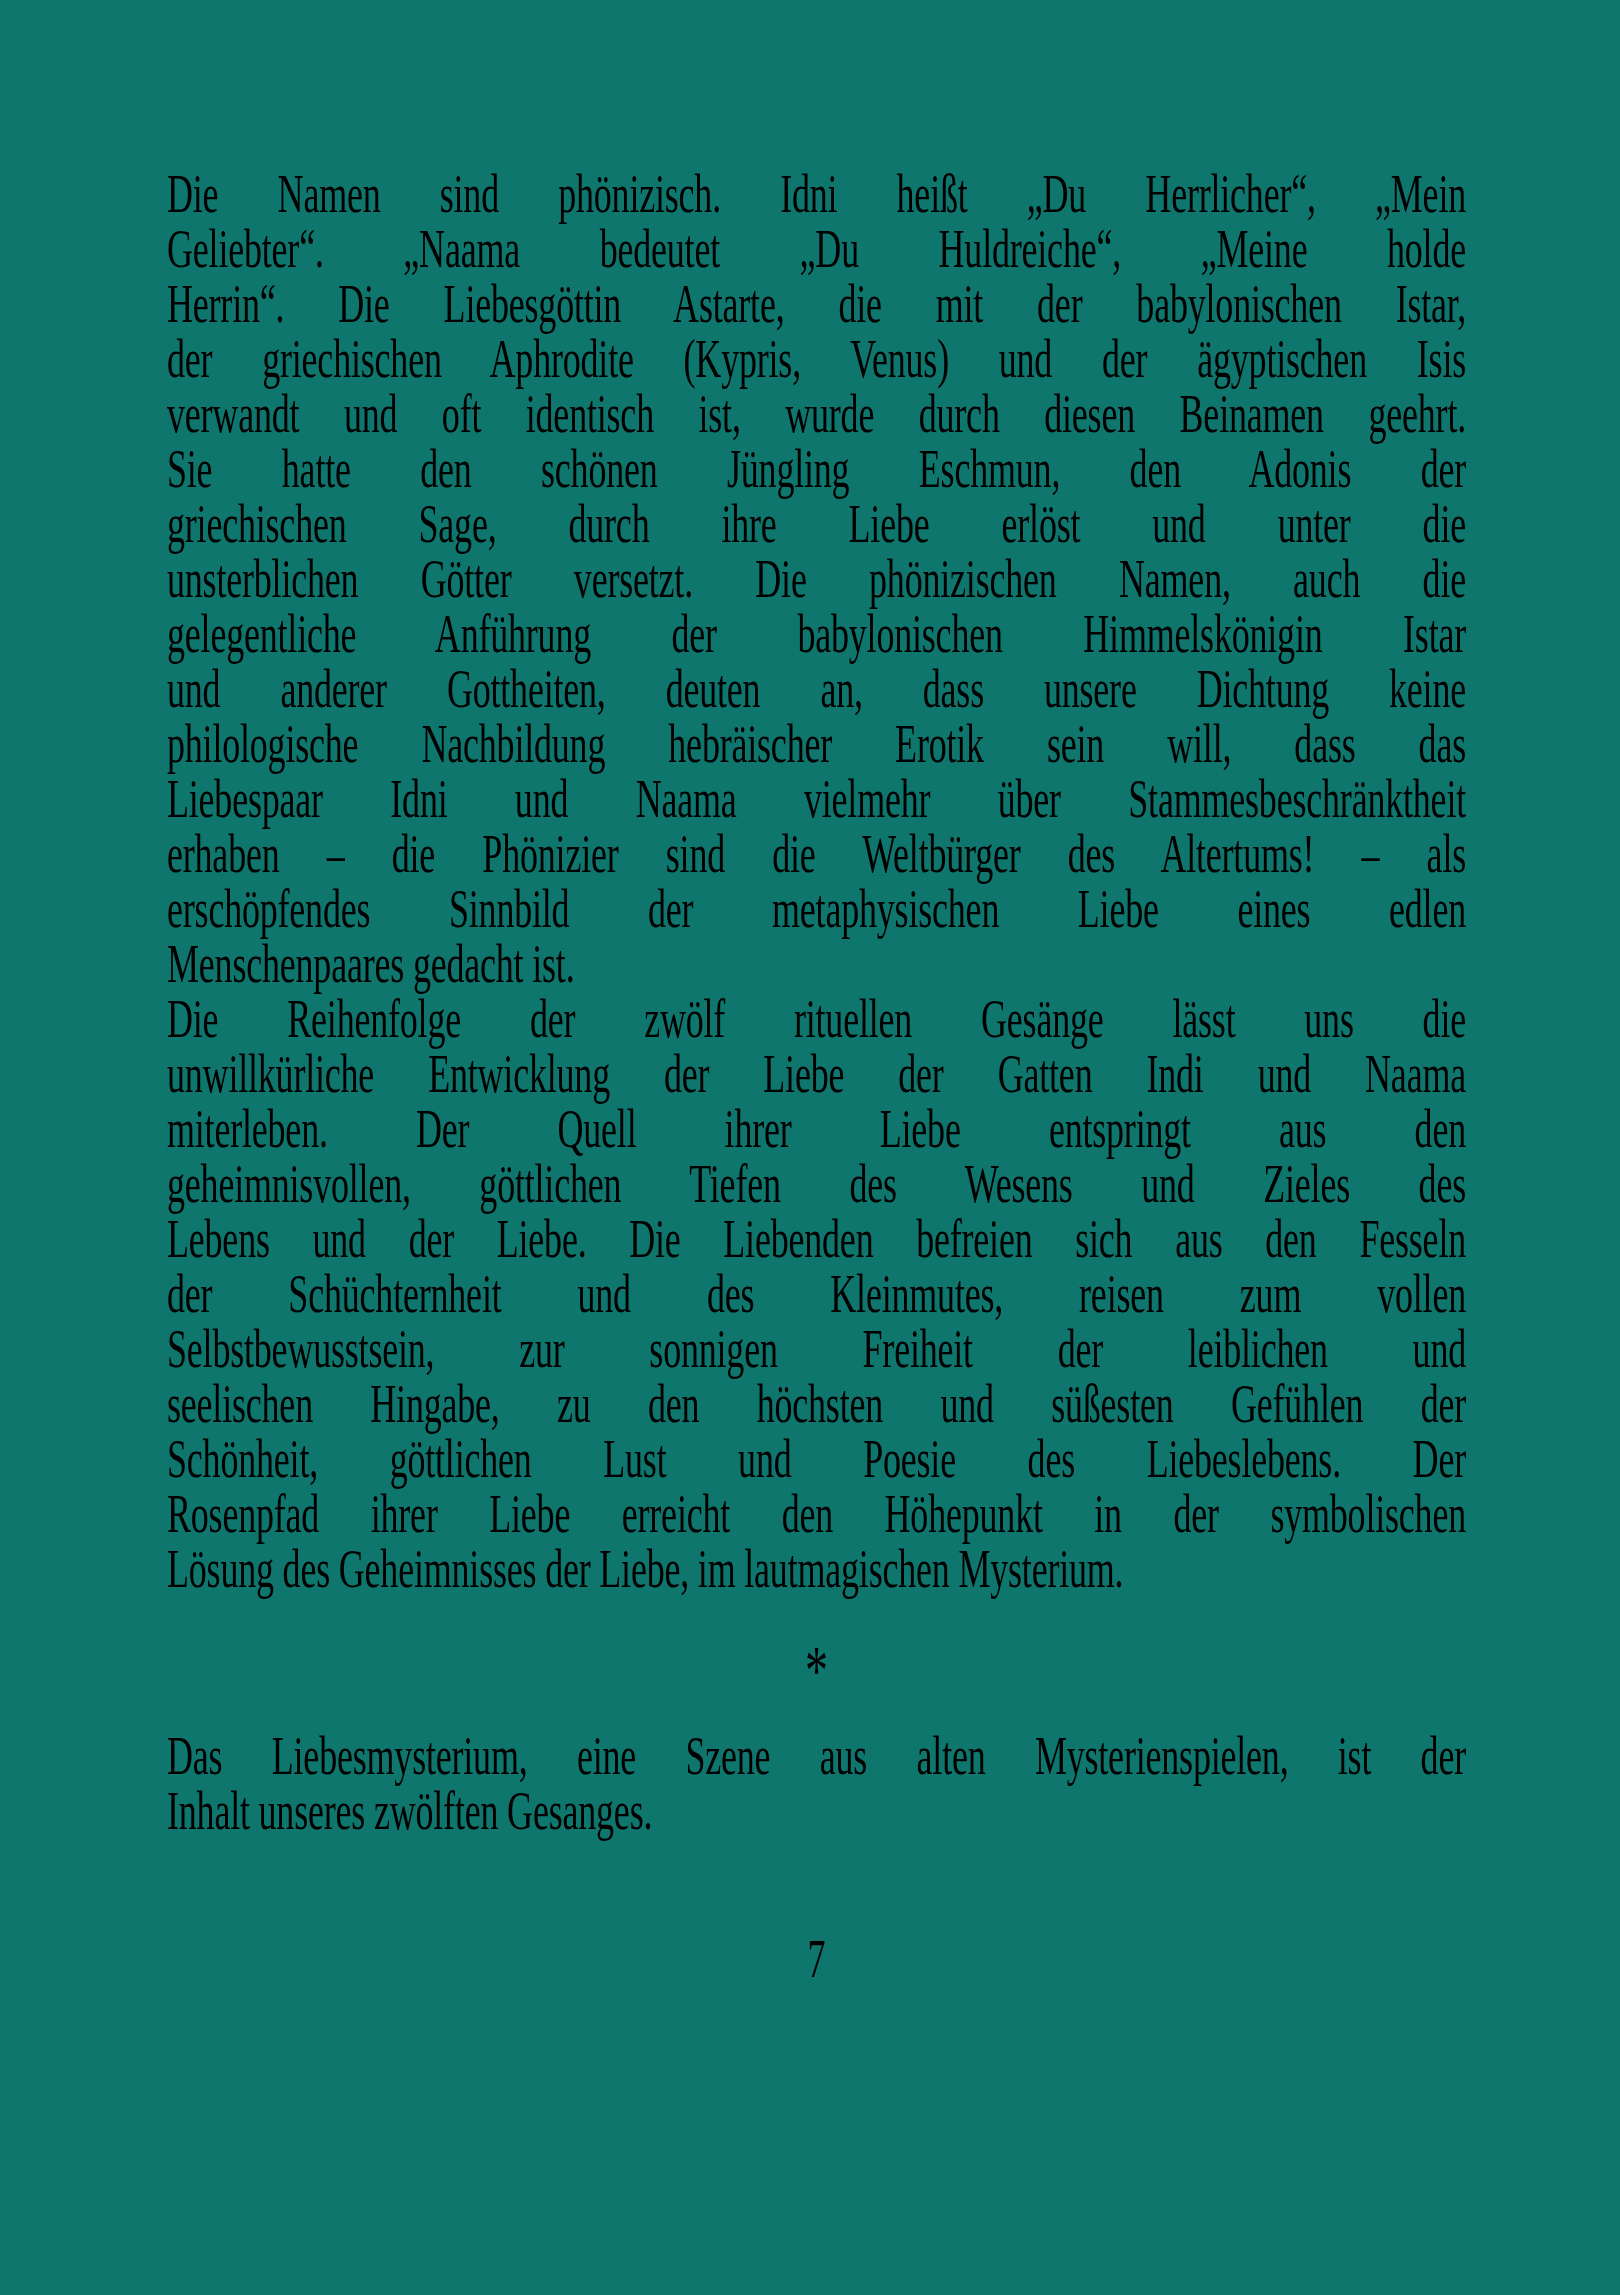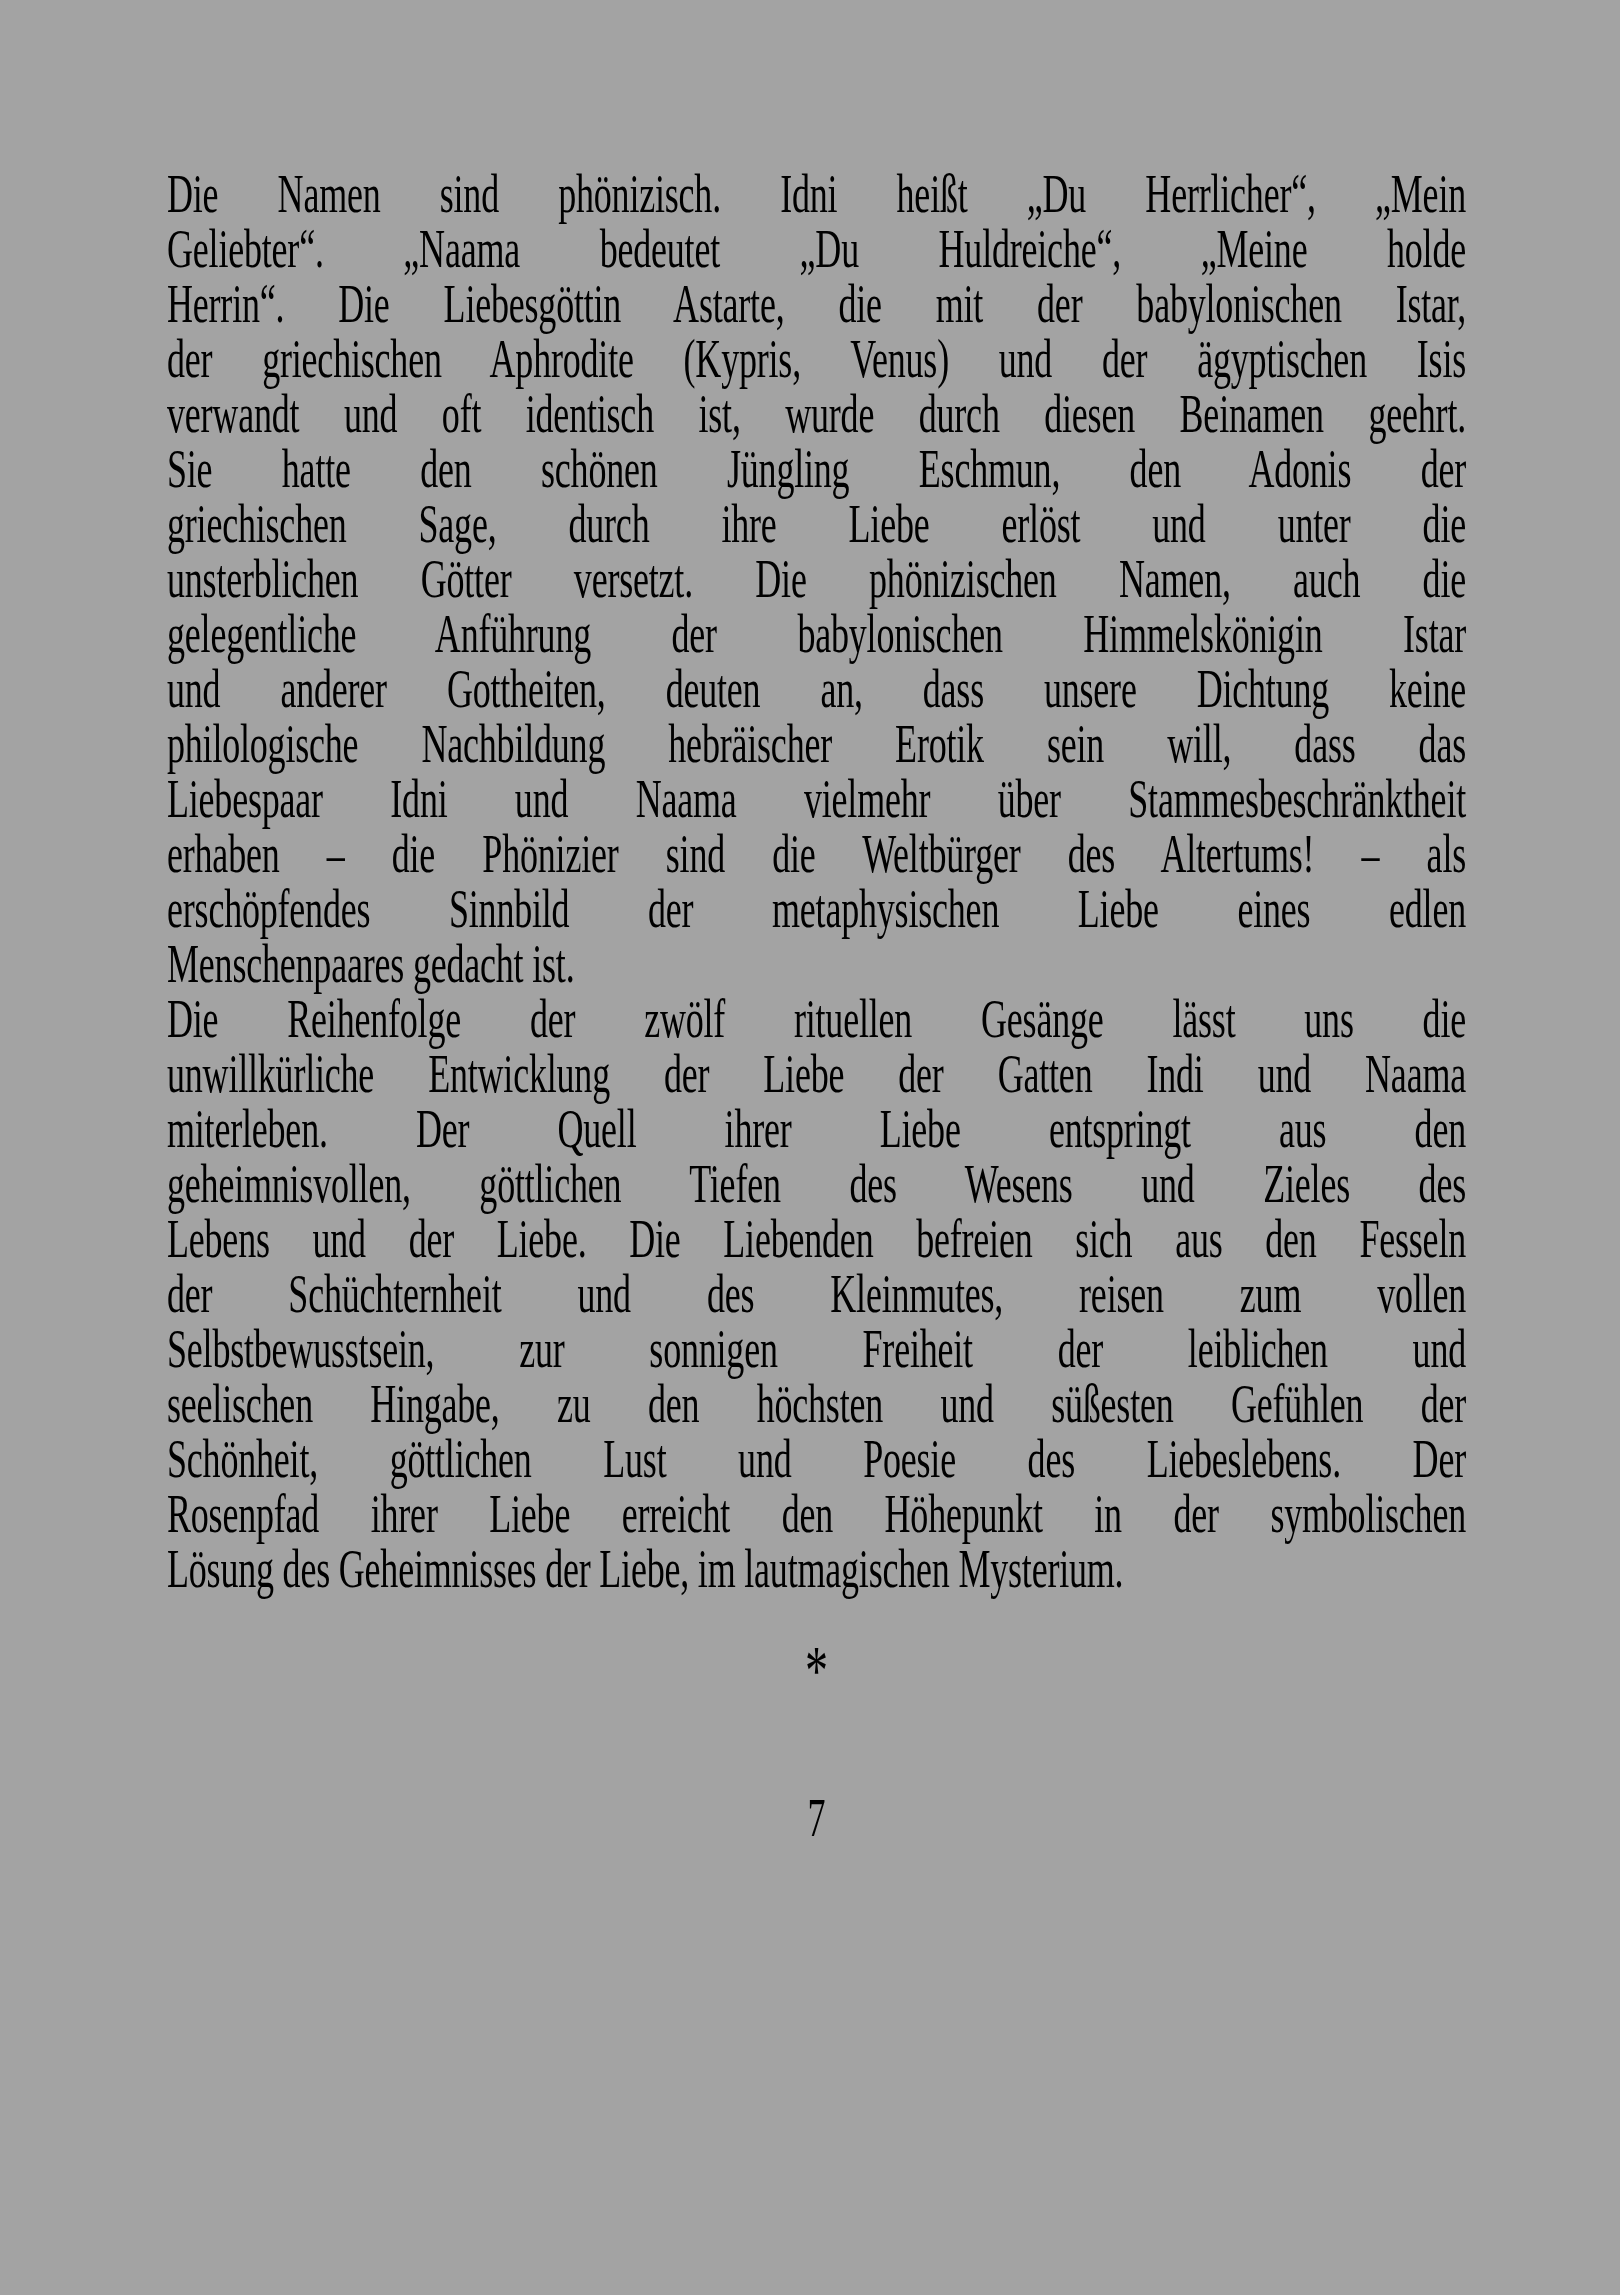--- a/index.html
+++ b/index.html
@@ -12,21 +12,21 @@
     height: 2295px;
     position: relative;
     font-family: "Liberation Serif", "DejaVu Serif", serif;
     color: #000000;
   }
   .page {
     position: absolute;
     left: 0; top: 0;
     width: 1620px;
     height: 2295px;
-    background: #a3a3a3;
+    background: #0f766e;
     overflow: hidden;
   }
   .text-block {
     position: absolute;
     left: 167px;
     top: 167px;
     width: 1299px;
   }
   .paragraph { margin: 0; }
   .line {
@@ -92,16 +92,20 @@
         <div class="line just">geheimnisvollen, göttlichen Tiefen des Wesens und Zieles des</div>
         <div class="line just">Lebens und der Liebe. Die Liebenden befreien sich aus den Fesseln</div>
         <div class="line just">der Schüchternheit und des Kleinmutes, reisen zum vollen</div>
         <div class="line just">Selbstbewusstsein, zur sonnigen Freiheit der leiblichen und</div>
         <div class="line just">seelischen Hingabe, zu den höchsten und süßesten Gefühlen der</div>
         <div class="line just">Schönheit, göttlichen Lust und Poesie des Liebeslebens. Der</div>
         <div class="line just">Rosenpfad ihrer Liebe erreicht den Höhepunkt in der symbolischen</div>
         <div class="line">Lösung des Geheimnisses der Liebe, im lautmagischen Mysterium.</div>
       </div>
     <div class="separator">*</div>
+    <div class="paragraph">
+        <div class="line just">Das Liebesmysterium, eine Szene aus alten Mysterienspielen, ist der</div>
+        <div class="line">Inhalt unseres zwölften Gesanges.</div>
+      </div>
     <div class="page-number">7</div>
   </div>
 </div>
 
 
 </body></html>

